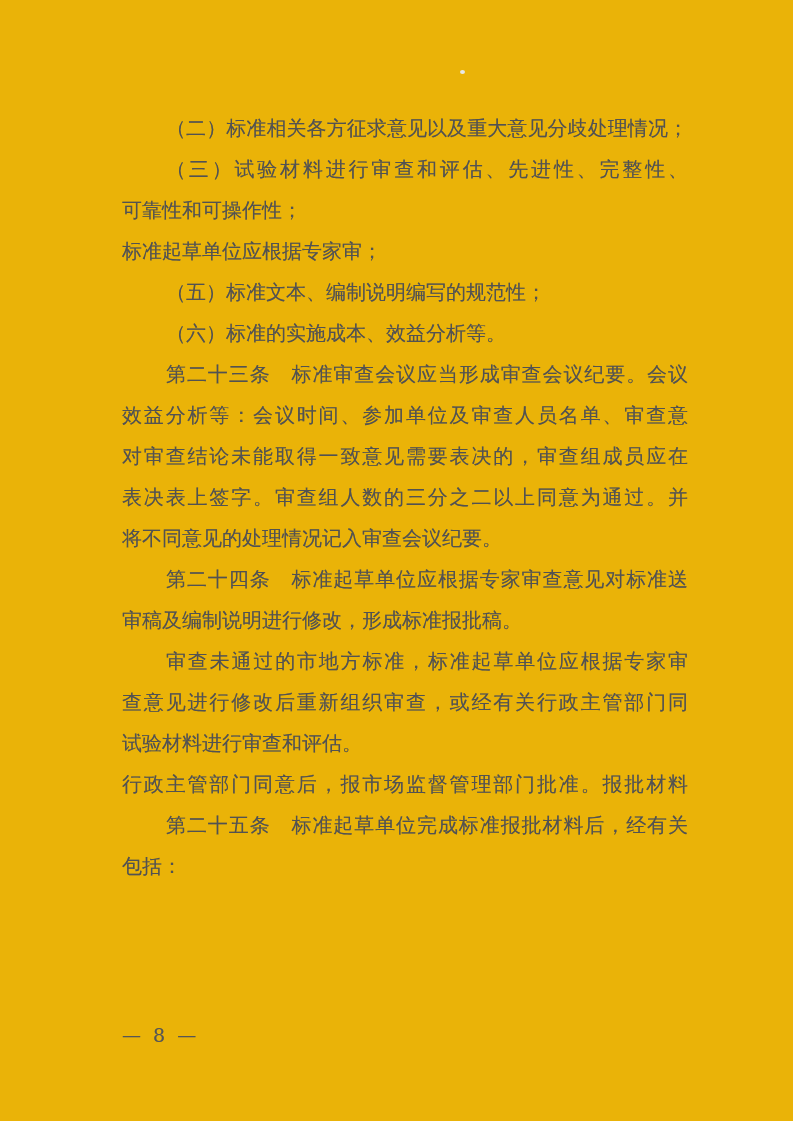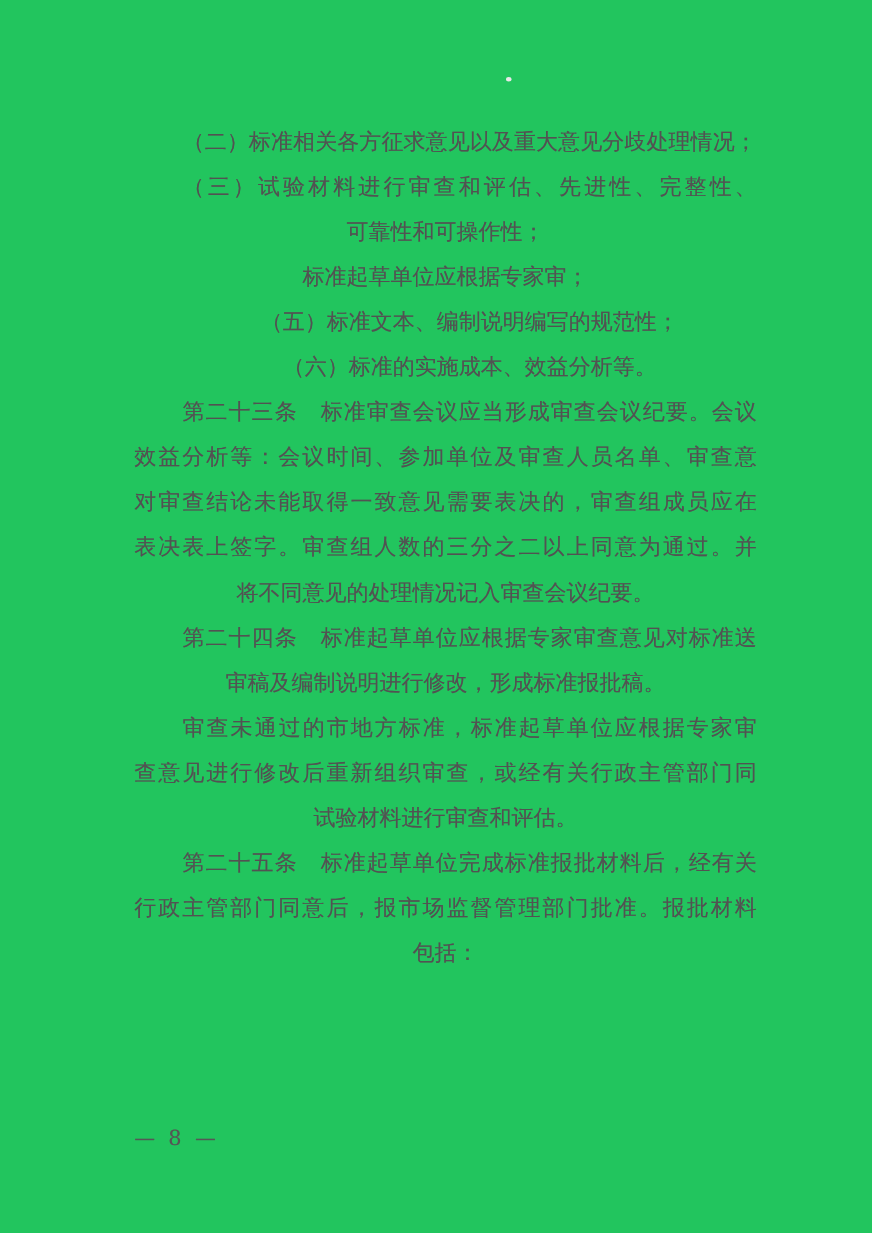--- a/index.html
+++ b/index.html
@@ -5,21 +5,21 @@
   html, body {
     margin: 0;
     padding: 0;
     background: #888;
   }
   .page {
     position: relative;
     width: 793px;
     height: 1121px;
     margin: 0 auto;
-    background: #22c55e;
+    background: #eab308;
     overflow: hidden;
     font-family: "DejaVu Serif", "Liberation Serif", serif;
     color: #525252;
   }
   .scan-dot {
     position: absolute;
     left: 460px;
     top: 70px;
     width: 5px;
     height: 4px;
@@ -35,21 +35,21 @@
   .paragraph {
     margin: 0;
     padding: 0;
   }
   .line {
     height: 41px;
     line-height: 41px;
     font-size: 20px;
     letter-spacing: 0;
     overflow: hidden;
-    text-align: center;
+    text-align: left;
     
     text-shadow: 0 0 0.4px rgba(90,90,90,0.55);
   }
   .line.indent {
     padding-left: 44px;
   }
   .line.fill {
     text-align: justify;
     text-align-last: justify;
   }
@@ -107,22 +107,22 @@
       <div class="line">审稿及编制说明进行修改，形成标准报批稿。</div>
     </div>
 
     <div class="paragraph">
       <div class="line indent fill">审查未通过的市地方标准，标准起草单位应根据专家审</div>
       <div class="line fill">查意见进行修改后重新组织审查，或经有关行政主管部门同</div>
       <div class="line">试验材料进行审查和评估。</div>
     </div>
 
     <div class="paragraph">
+      <div class="line fill">行政主管部门同意后，报市场监督管理部门批准。报批材料</div>
       <div class="line indent fill">第二十五条　标准起草单位完成标准报批材料后，经有关</div>
-      <div class="line fill">行政主管部门同意后，报市场监督管理部门批准。报批材料</div>
       <div class="line">包括：</div>
     </div>
 
   </div>
 
   <div class="page-footer">— 8 —</div>
 
 </div>
 
 </body></html>

